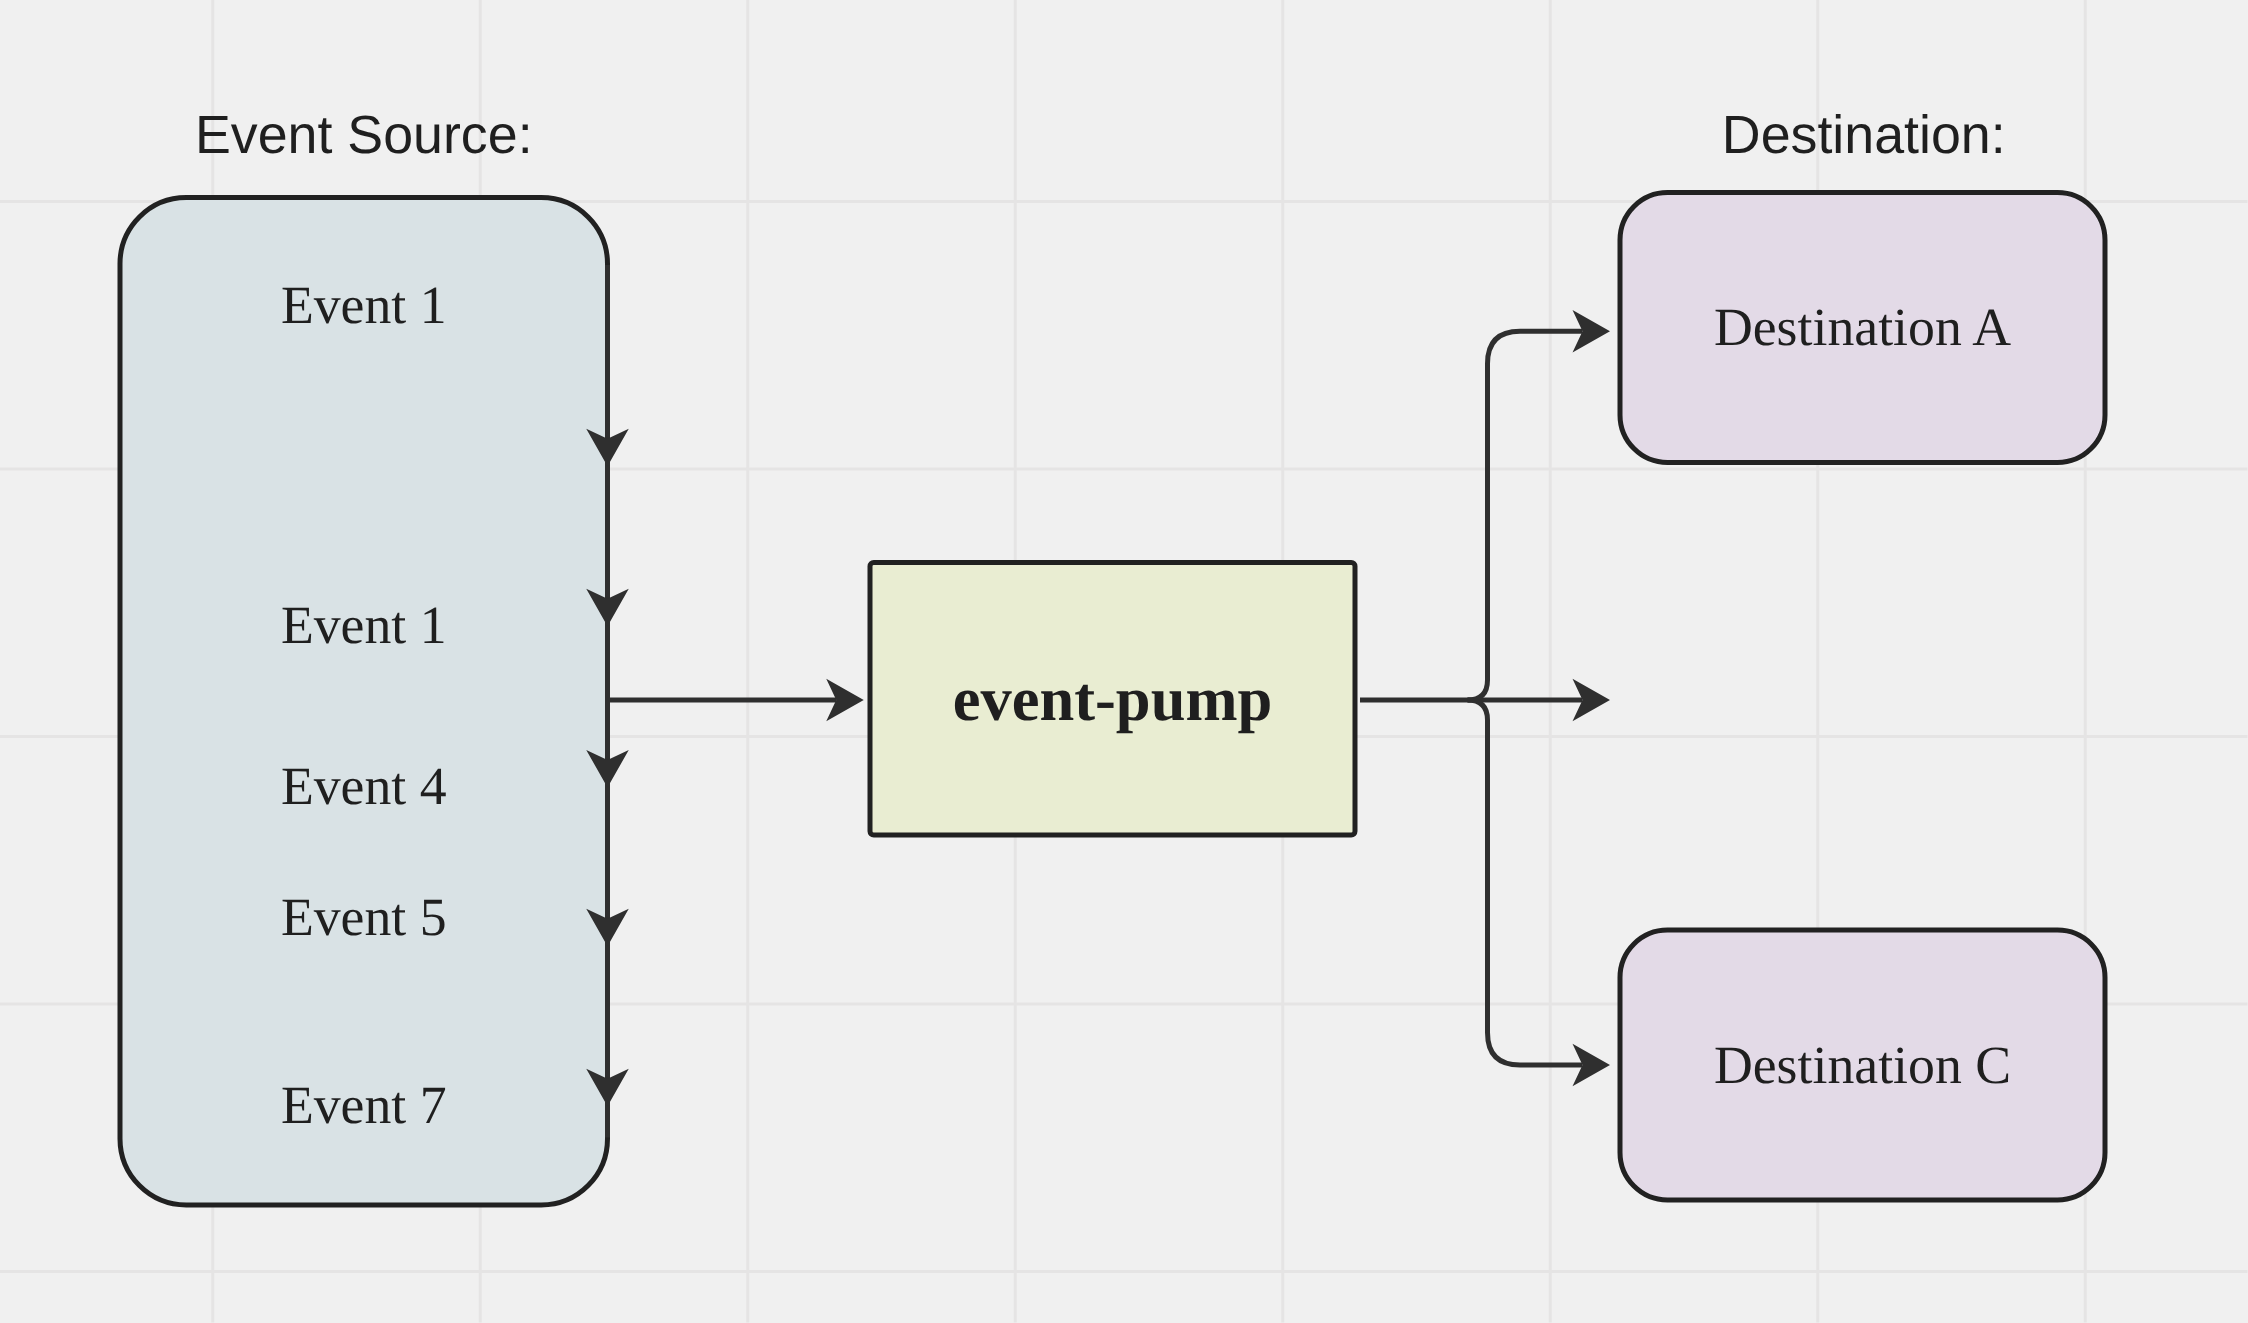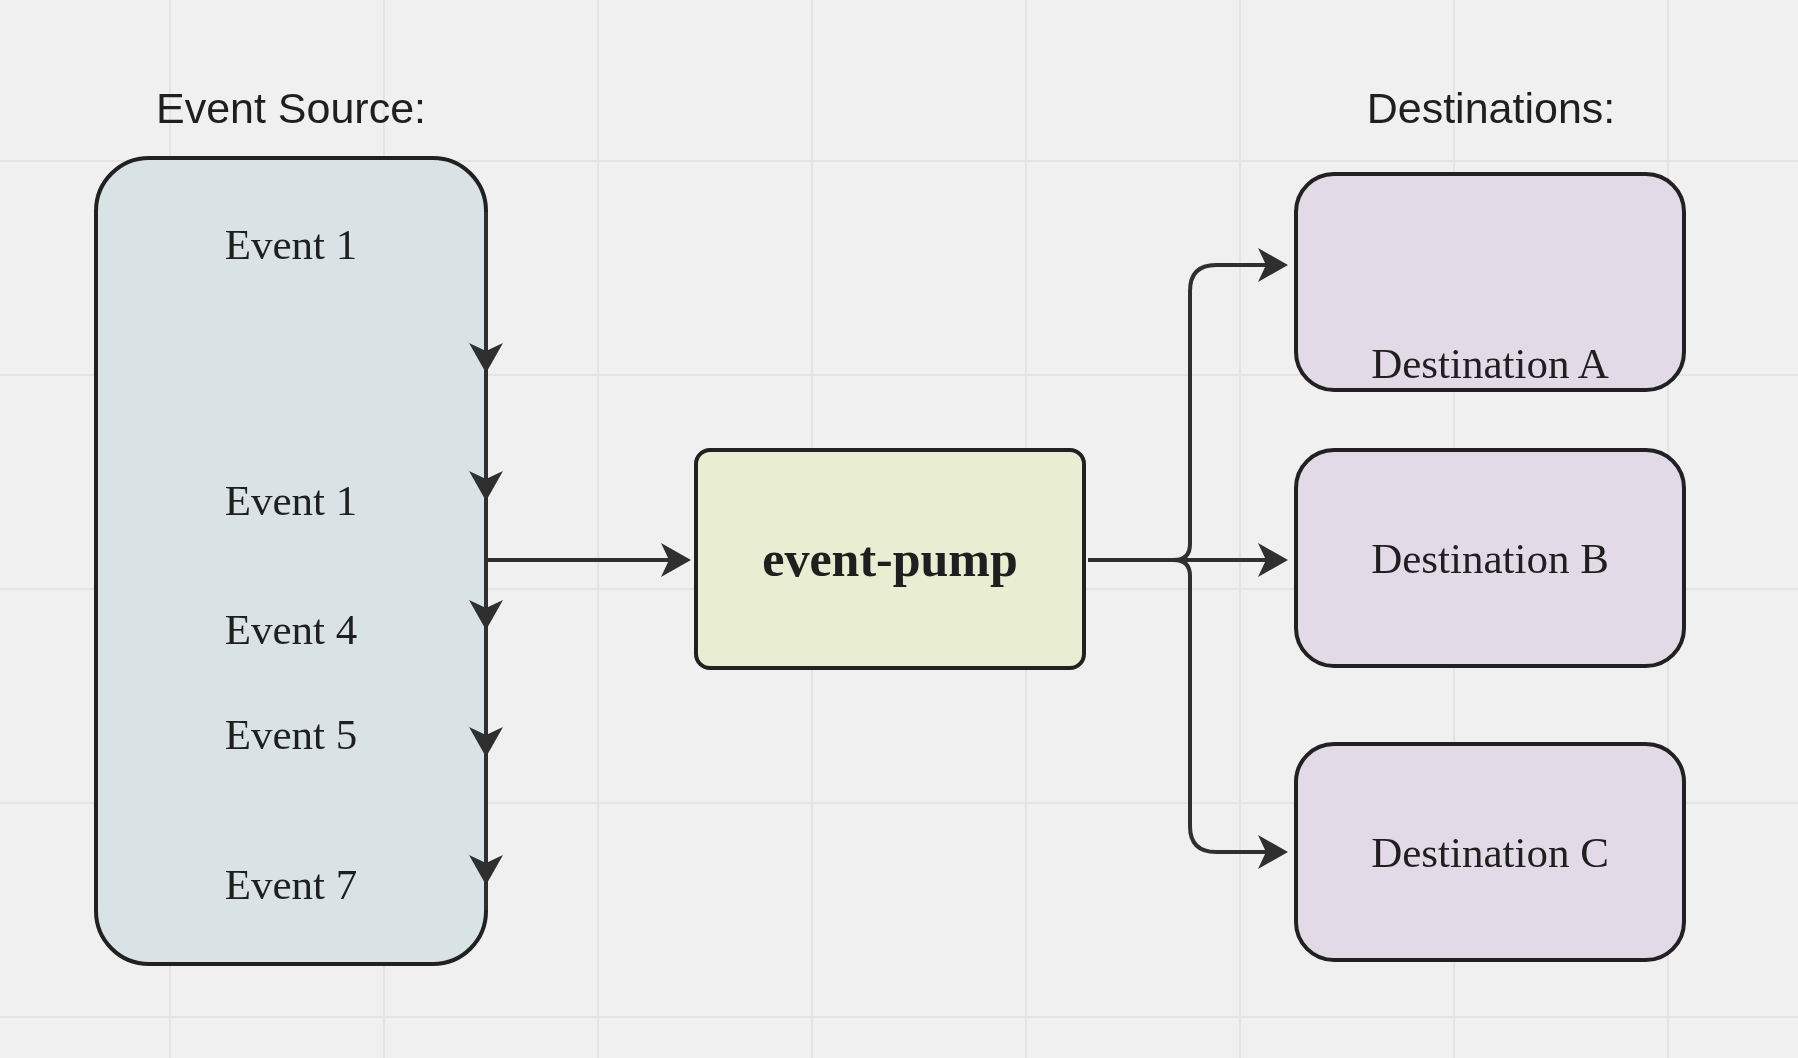--- a/index.html
+++ b/index.html
@@ -57,38 +57,38 @@
     left:0;right:0;
     height:60px;line-height:60px;
     text-align:center;
     font-size:43px;
     color:var(--text);
     white-space:nowrap;
   }
   .pump-box{
     left:694px;top:448px;
     width:392px;height:222px;
-    border-radius:16px;
+    border-radius:5px;
     background:var(--pump-fill);
     display:flex;align-items:center;justify-content:center;
   }
   .pump-box .pump-text{
     font-size:50px;
     font-weight:bold;
     color:var(--text);
     white-space:nowrap;
   }
   .dest-box{
     left:1294px;
     width:392px;height:220px;
     border-radius:40px;
     background:var(--destination-fill);
     display:flex;align-items:center;justify-content:center;
   }
-  .dest-a{top:172px;align-items:flex-end;}
+  .dest-a{top:152px;}
   .dest-b{top:448px;}
   .dest-c{top:742px;text-align:center;}
   .dest-text{
     font-size:43px;
     color:var(--text);
     white-space:nowrap;
   }
   .wires{
     position:absolute;
     left:0;top:0;
@@ -104,41 +104,38 @@
     stroke:none;
   }
 </style>
 </head>
 <body>
 
 <div class="canvas">
 
   <div class="section-label src-label">Event Source:</div>
 
-  <div class="section-label dst-label">Destinations:</div>
+  <div class="section-label dst-label">Destination:</div>
 
   <div class="node source-box">
     <div class="event-label" style="top:55px">Event 1</div>
     <div class="event-label" style="top:311px">Event 1</div>
     <div class="event-label" style="top:440px">Event 4</div>
     <div class="event-label" style="top:545px">Event 5</div>
     <div class="event-label" style="top:695px">Event 7</div>
   </div>
 
   <div class="node pump-box">
     <span class="pump-text">event-pump</span>
   </div>
 
   <div class="node dest-box dest-a">
     <span class="dest-text">Destination A</span>
   </div>
 
-  <div class="node dest-box dest-b">
-    <span class="dest-text">Destination B</span>
-  </div>
 
   <div class="node dest-box dest-c">
     <span class="dest-text">Destination C</span>
   </div>
 
   <svg class="wires" width="1798" height="1058" viewBox="0 0 1798 1058">
 
     <path d="M 486 212 L 486 910"></path>
 
     <polygon points="0,0 -17,-30 0,-22 17,-30" transform="translate(486,373)"></polygon>

